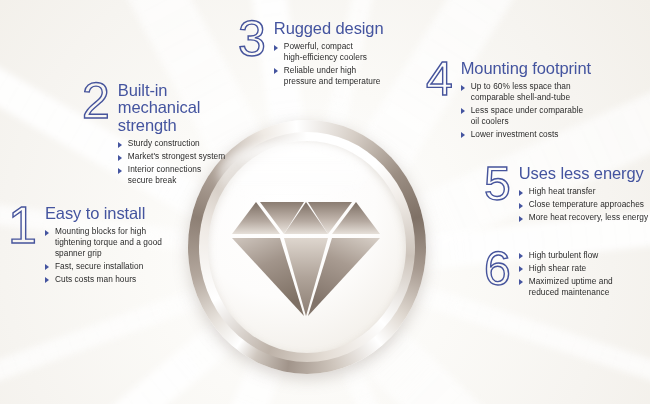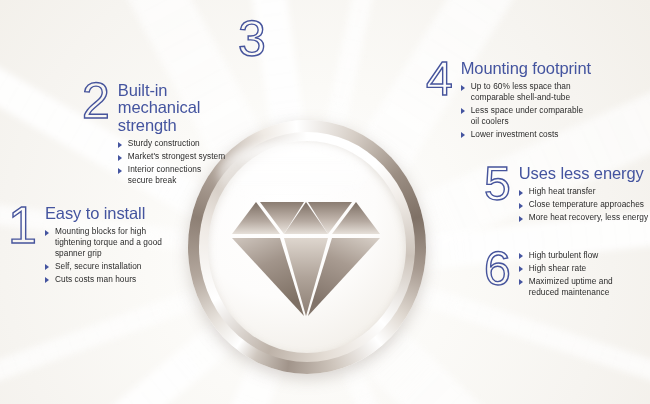--- a/index.html
+++ b/index.html
@@ -199,21 +199,21 @@
   </div>
 
   <div class="feat" id="feat1">
     <div class="num">1</div>
     <div class="body">
       <div class="head">Easy to install</div>
       <ul class="pts">
         <li>Mounting blocks for high
 tightening torque and a good
 spanner grip</li>
-        <li>Self, secure installation</li>
+        <li>Fast, secure installation</li>
         <li>Cuts costs man hours</li>
       </ul>
     </div>
   </div>
 
   <div class="feat" id="feat2">
     <div class="num">2</div>
     <div class="body">
       <div class="head">Built-in
 mechanical
@@ -222,20 +222,29 @@
         <li>Sturdy construction</li>
         <li>Market's strongest system</li>
         <li>Interior connections
 secure break</li>
       </ul>
     </div>
   </div>
 
   <div class="feat" id="feat3">
     <div class="num">3</div>
+    <div class="body">
+      <div class="head">Rugged design</div>
+      <ul class="pts">
+        <li>Powerful, compact
+high-efficiency coolers</li>
+        <li>Reliable under high
+pressure and temperature</li>
+      </ul>
+    </div>
   </div>
 
   <div class="feat" id="feat4">
     <div class="num">4</div>
     <div class="body">
       <div class="head">Mounting footprint</div>
       <ul class="pts">
         <li>Up to 60% less space than
 comparable shell-and-tube</li>
         <li>Less space under comparable

